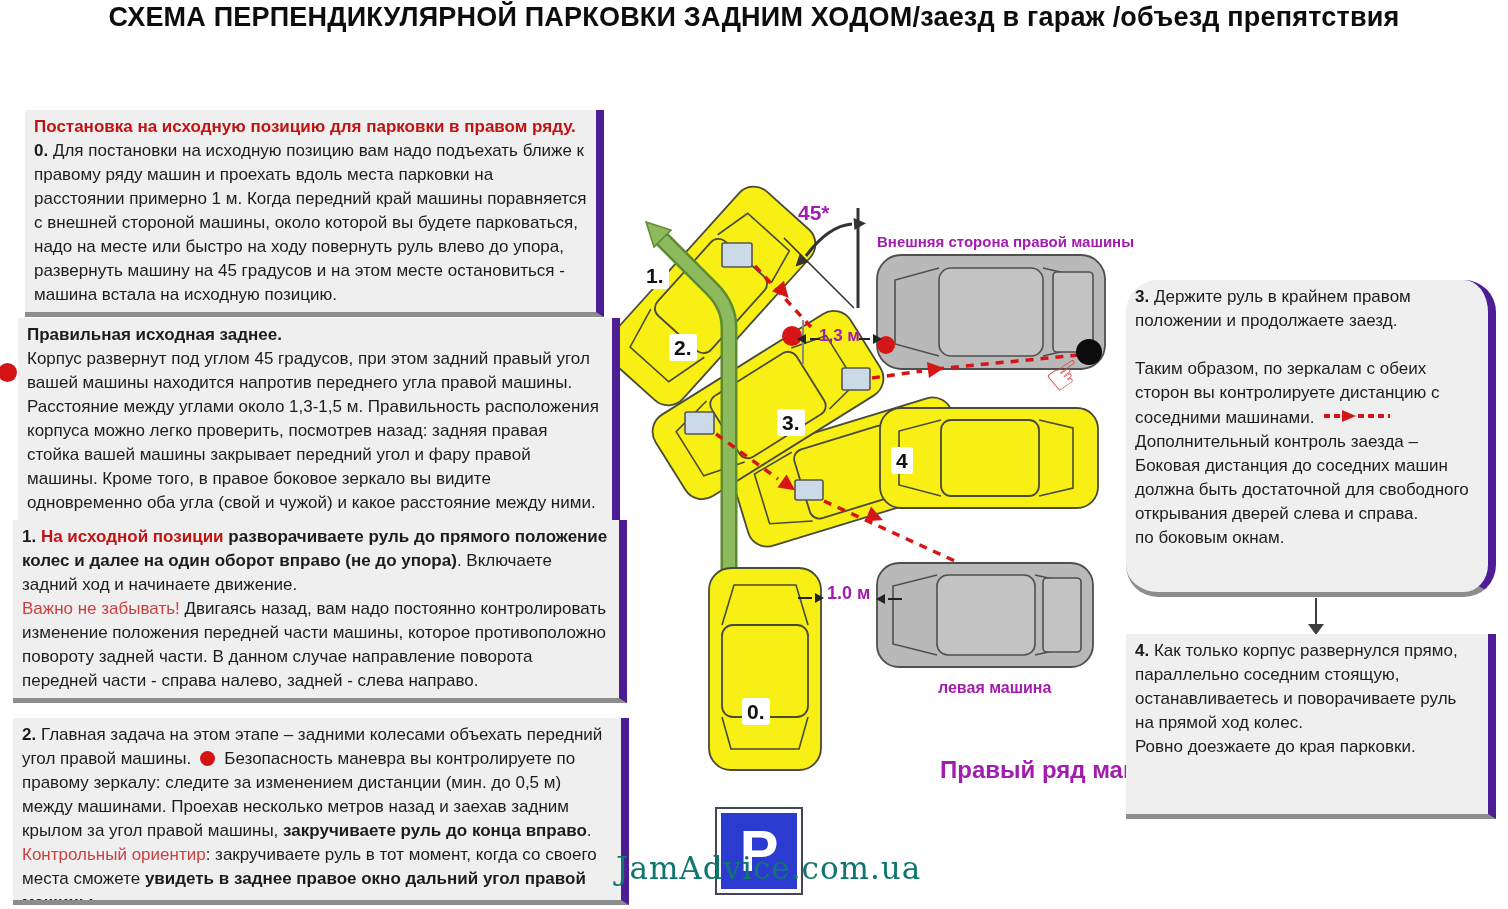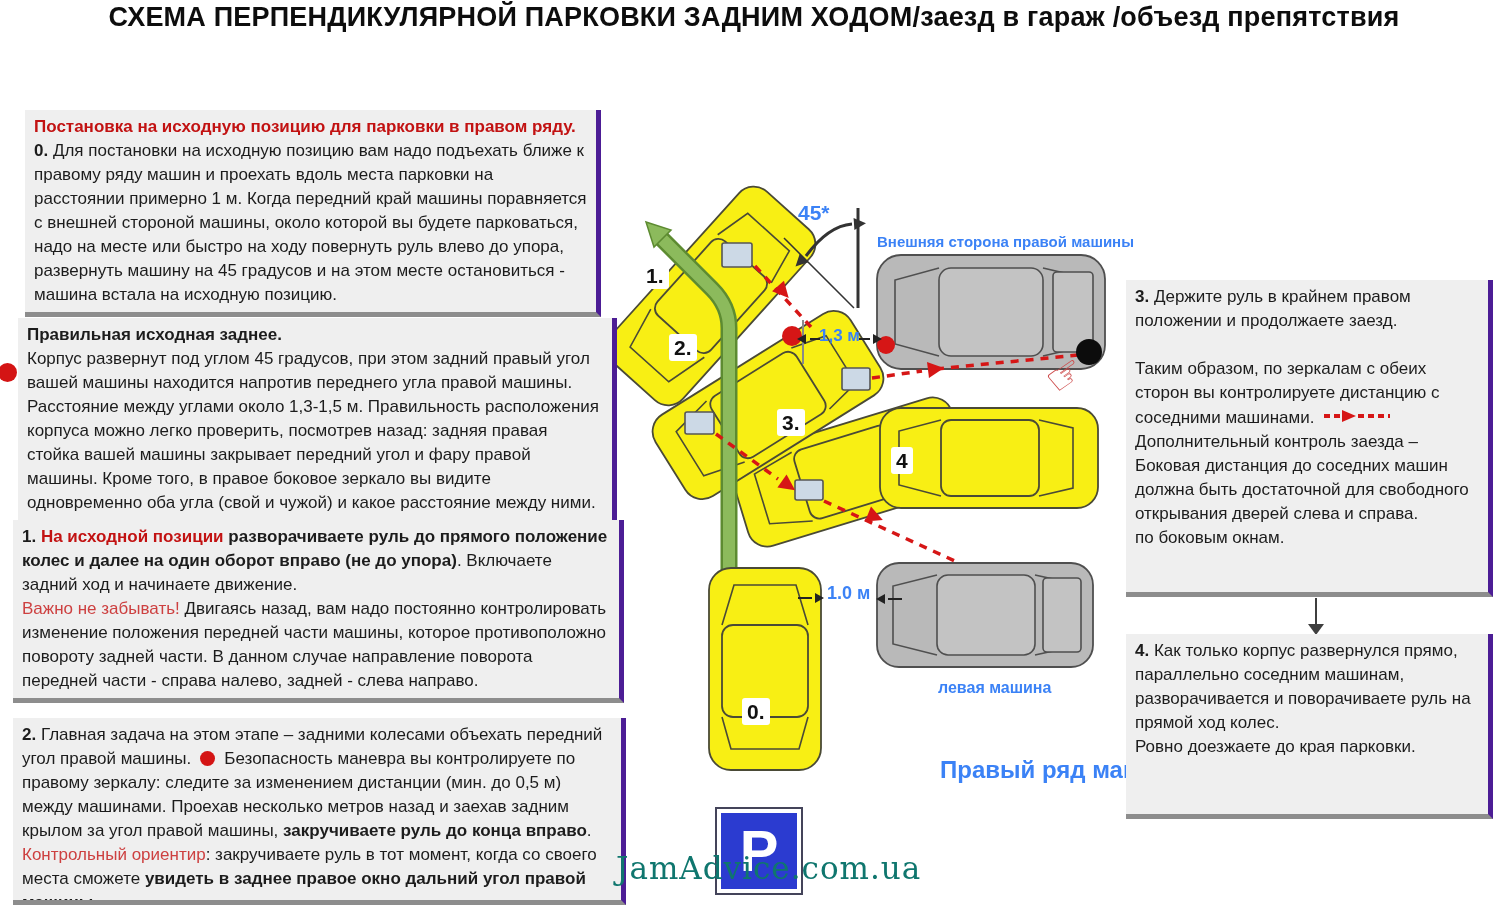--- a/index.html
+++ b/index.html
@@ -2,31 +2,31 @@
 <html><head>
 <meta charset="utf-8">
 <style>
   html,body{margin:0;padding:0;background:#fff;}
   #canvas{position:relative;width:1508px;height:909px;background:#ffffff;overflow:hidden;
           font-family:"Liberation Sans","DejaVu Sans",sans-serif;color:#1c1c1c;}
   
   #main-title{position:absolute;left:0;top:2px;width:100%;text-align:center;
               font-size:27px;font-weight:bold;color:#0d0d0d;letter-spacing:.2px;}
   
-  .panel{position:absolute;background:#efefef;border-right:5px solid #4c1d95;
+  .panel{position:absolute;background:#efefef;border-right:8px solid #4c1d95;
          border-bottom:5px solid #8d8d8d;padding:5px 9px;font-size:17px;line-height:24px;}
   .panel p{margin:0;}
   b{font-weight:bold;}
   .red-strong{color:#c21212;font-weight:bold;}
   .red-soft{color:#cd4040;}
   #panel-b0{left:25px;top:110px;width:553px;}
   #panel-b1{left:18px;top:318px;width:576px;}
   #panel-b2{left:13px;top:520px;width:588px;}
   #panel-b3{left:13px;top:718px;width:590px;height:172px;overflow:hidden;}
-  #panel-r3{left:1126px;top:280px;width:344px;height:302px;}
+  #panel-r3{left:1126px;top:280px;width:344px;height:302px;border-radius:32px;}
   #panel-r4{left:1126px;top:634px;width:344px;height:170px;}
   .inline-dot{display:inline-block;width:15px;height:15px;border-radius:50%;
               background:#d41414;vertical-align:-2px;margin:0 9px;}
   #side-red-dot{position:absolute;left:-2px;top:363px;width:19px;height:19px;
                 border-radius:50%;background:#d41414;}
   
   #connector-line{position:absolute;left:1315px;top:598px;width:2px;height:28px;background:#3f3f3f;}
   #connector-head{position:absolute;left:1308px;top:624px;width:0;height:0;
                   border-left:8px solid transparent;border-right:8px solid transparent;
                   border-top:11px solid #3f3f3f;}
@@ -36,21 +36,21 @@
   .ycar-line{fill:none;stroke:#4a4a36;stroke-width:1.6;}
   .gcar{fill:#b9b9b9;stroke:#4f4f4f;stroke-width:1.8;}
   .gcar-roof{fill:#c3c3c3;stroke:#4f4f4f;stroke-width:1.6;}
   .gcar-line{fill:none;stroke:#4f4f4f;stroke-width:1.6;}
   .dash-red{fill:none;stroke:#d61616;stroke-width:3.5;stroke-dasharray:8 7;}
   .red-head{fill:#d61616;}
   .meas{stroke:#222;stroke-width:2;}
   .meas-head{fill:#222;}
   .chip{position:absolute;background:#fff;padding:0 5px;font-weight:bold;font-size:21px;
         line-height:27px;color:#111;border-radius:3px;}
-  .dlabel{position:absolute;font-weight:bold;white-space:nowrap;color:#3b82f6;}
+  .dlabel{position:absolute;font-weight:bold;white-space:nowrap;color:#a21caf;}
   #angle-label{left:798px;top:201px;font-size:21px;}
   #outer-side-label{left:877px;top:233px;font-size:15px;}
   #dist-top-label{left:819px;top:326px;font-size:17px;}
   #dist-bottom-label{left:827px;top:583px;font-size:18px;}
   #left-car-label{left:938px;top:679px;font-size:16px;}
   #right-row-label{left:940px;top:756px;font-size:24px;}
   #chip-1{left:641px;top:262px;} #chip-2{left:669px;top:334px;}
   #chip-3{left:777px;top:409px;} #chip-4{left:891px;top:447px;}
   #chip-0{left:742px;top:698px;}
   .hand{position:absolute;color:#cd4a4a;transform:rotate(-35deg);
@@ -229,21 +229,21 @@
           </svg></span></p>
     <p><span>Дополнительный контроль заезда –</span></p>
     <p><span>Боковая дистанция до соседних машин должна быть достаточной для свободного открывания дверей слева и справа.</span></p>
     <p><span>по  боковым окнам.</span></p>
   </div>
 
   <div id="connector-line"></div>
   <div id="connector-head"></div>
 
   <div class="panel" id="panel-r4">
-    <p><b>4.</b><span> Как только корпус развернулся прямо, параллельно соседним машинам, разворачивается и поворачиваете руль на прямой ход колес.</span></p>
+    <p><b>4.</b><span> Как только корпус развернулся прямо, параллельно соседним стоящую, останавливаетесь и поворачиваете руль на прямой ход колес.</span></p>
     <p style="margin-bottom:39px;"><span>Ровно доезжаете  до края парковки.</span></p>
   </div>
 
   <div id="parking-sign">
     <span>P</span>
   </div>
 
   <div id="watermark">JamAdvice.com.ua</div>
 
 </div>

